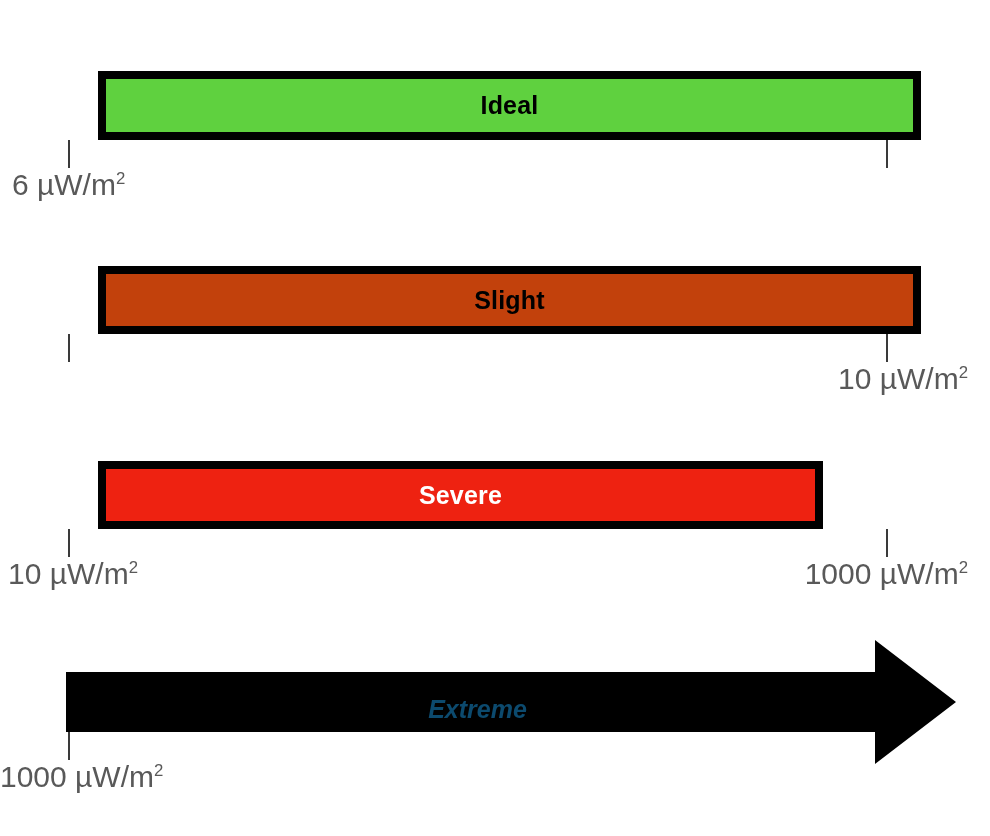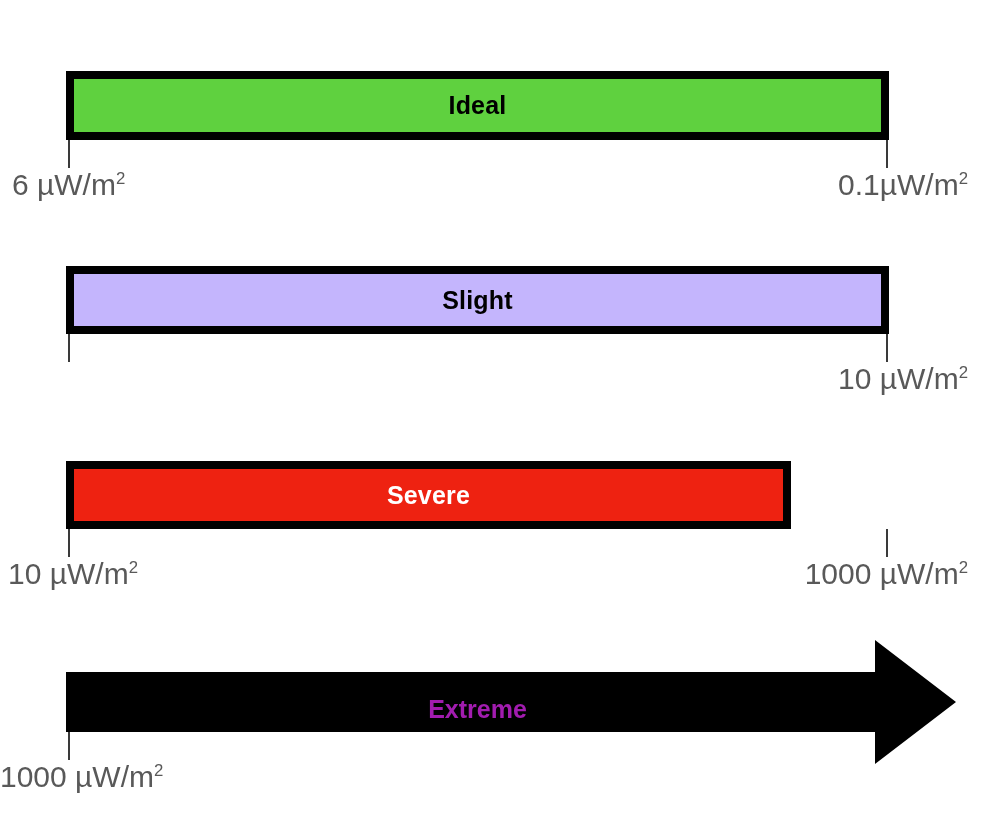--- a/index.html
+++ b/index.html
@@ -24,31 +24,32 @@
   }
 
   
   .band {
     position: absolute;
     box-sizing: border-box;
     border: 8px solid #000000;
     display: flex;
     align-items: center;
     justify-content: center;
+    margin-left: 32px;
   }
   .band-label {
     font-size: 25px;
     font-weight: bold;
     letter-spacing: 0.2px;
     line-height: 1;
     user-select: none;
   }
 
   #band-ideal  { left: 66px; top: 71px;  width: 823px; height: 69px; background: #5FD13F; }
-  #band-slight { left: 66px; top: 266px; width: 823px; height: 68px; background: #c4b5fd; }
+  #band-slight { left: 66px; top: 266px; width: 823px; height: 68px; background: #c2410c; }
   #band-severe { left: 66px; top: 461px; width: 725px; height: 68px; background: #EE2211; }
 
   .label-dark  { color: #000000; }
   .label-light { color: #ffffff; }
 
   
   #band-extreme {
     position: absolute;
     left: 66px;
     top: 640px;
@@ -64,25 +65,26 @@
   }
   #extreme-text {
     position: absolute;
     left: 0;
     top: 32px;
     width: 823px;
     height: 74px;
     display: flex;
     align-items: center;
     justify-content: center;
-    color: #a21caf;
+    color: #0c4a6e;
     font-size: 25px;
     font-weight: bold;
     line-height: 1;
     user-select: none;
+    font-style: italic;
   }
 
   
   .tick {
     position: absolute;
     width: 2px;
     background: #3a3a3a;
   }
 
   
@@ -106,23 +108,20 @@
 
 <div class="stage">
 
   <div class="band" id="band-ideal">
     <span class="band-label label-dark">Ideal</span>
   </div>
   <div class="tick" style="left:68px; top:140px; height:28px;"></div>
   <div class="tick" style="left:886px; top:140px; height:28px;"></div>
   <div class="axis-label" style="left:12px; top:170px;">
     <span>6 µW/m</span><sup>2</sup>
-  </div>
-  <div class="axis-label right" style="right:22px; top:170px;">
-    <span>0.1µW/m</span><sup>2</sup>
   </div>
 
   <div class="band" id="band-slight">
     <span class="band-label label-dark">Slight</span>
   </div>
   <div class="tick" style="left:68px; top:334px; height:28px;"></div>
   <div class="tick" style="left:886px; top:334px; height:28px;"></div>
   <div class="axis-label right" style="right:22px; top:364px;">
     <span>10 µW/m</span><sup>2</sup>
   </div>

